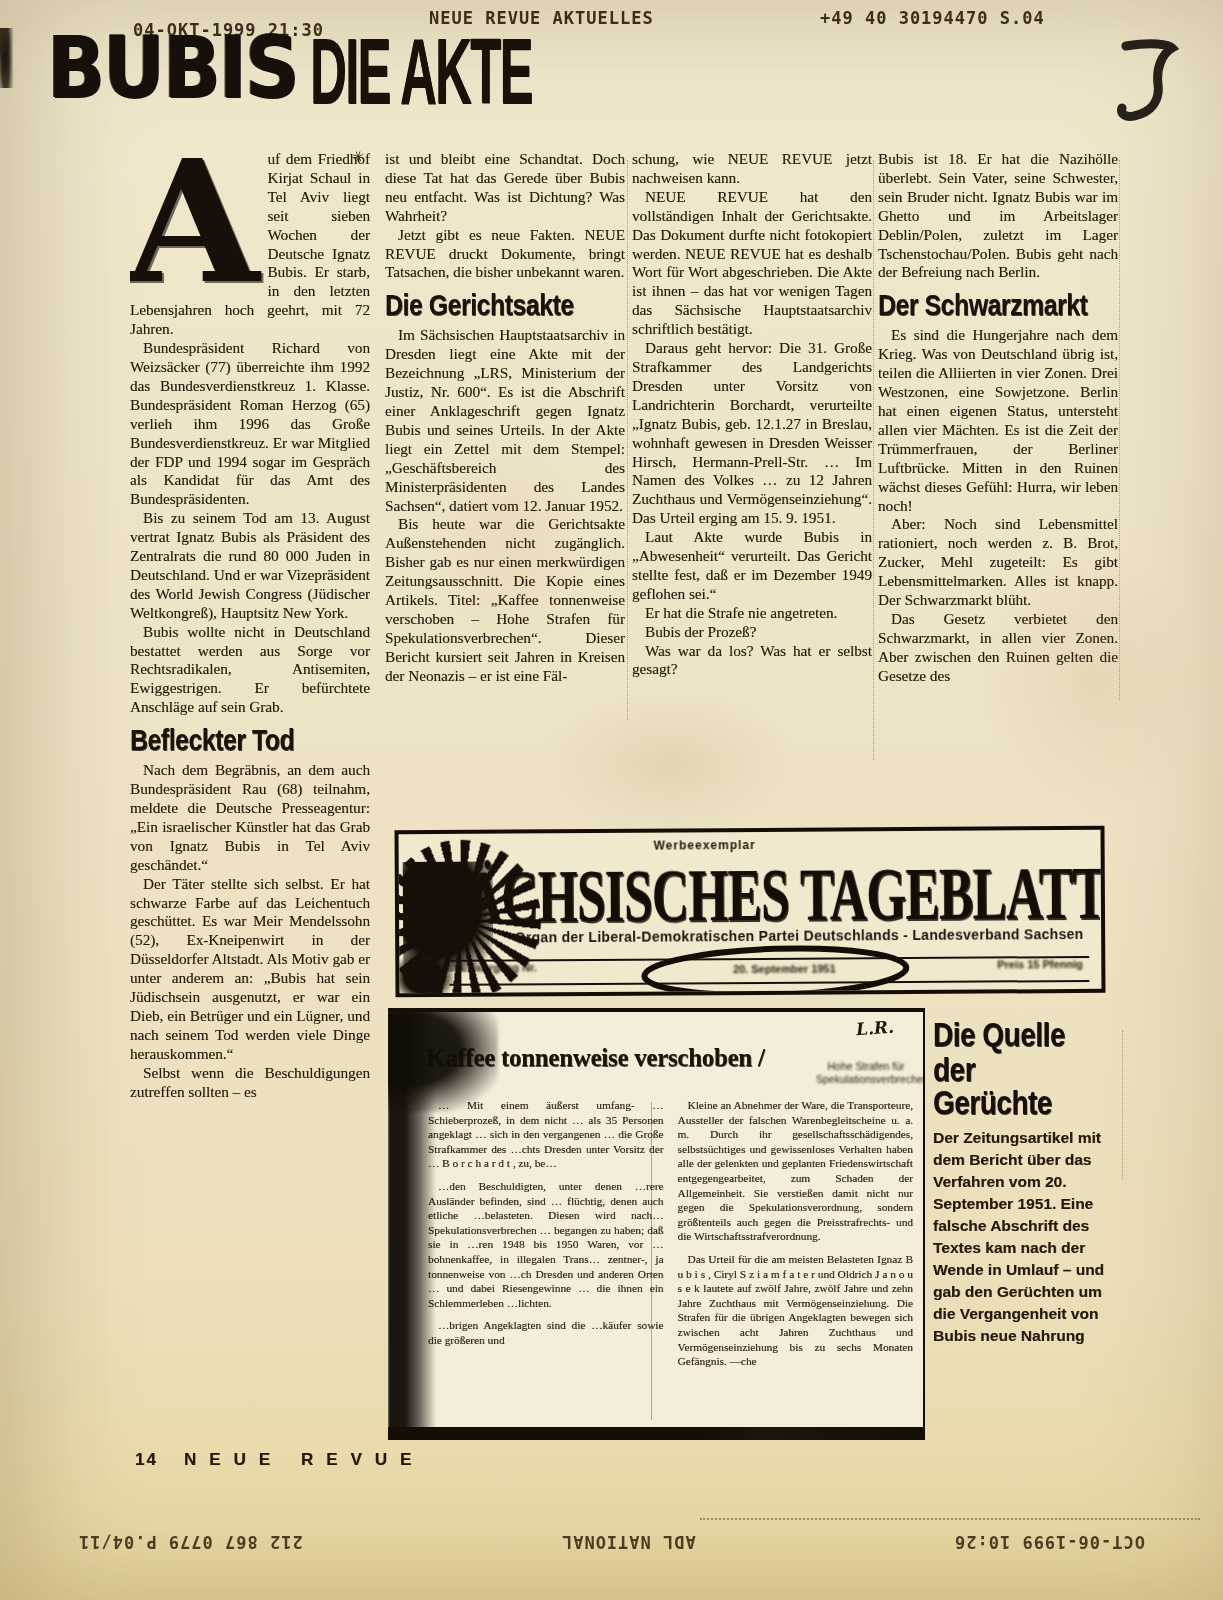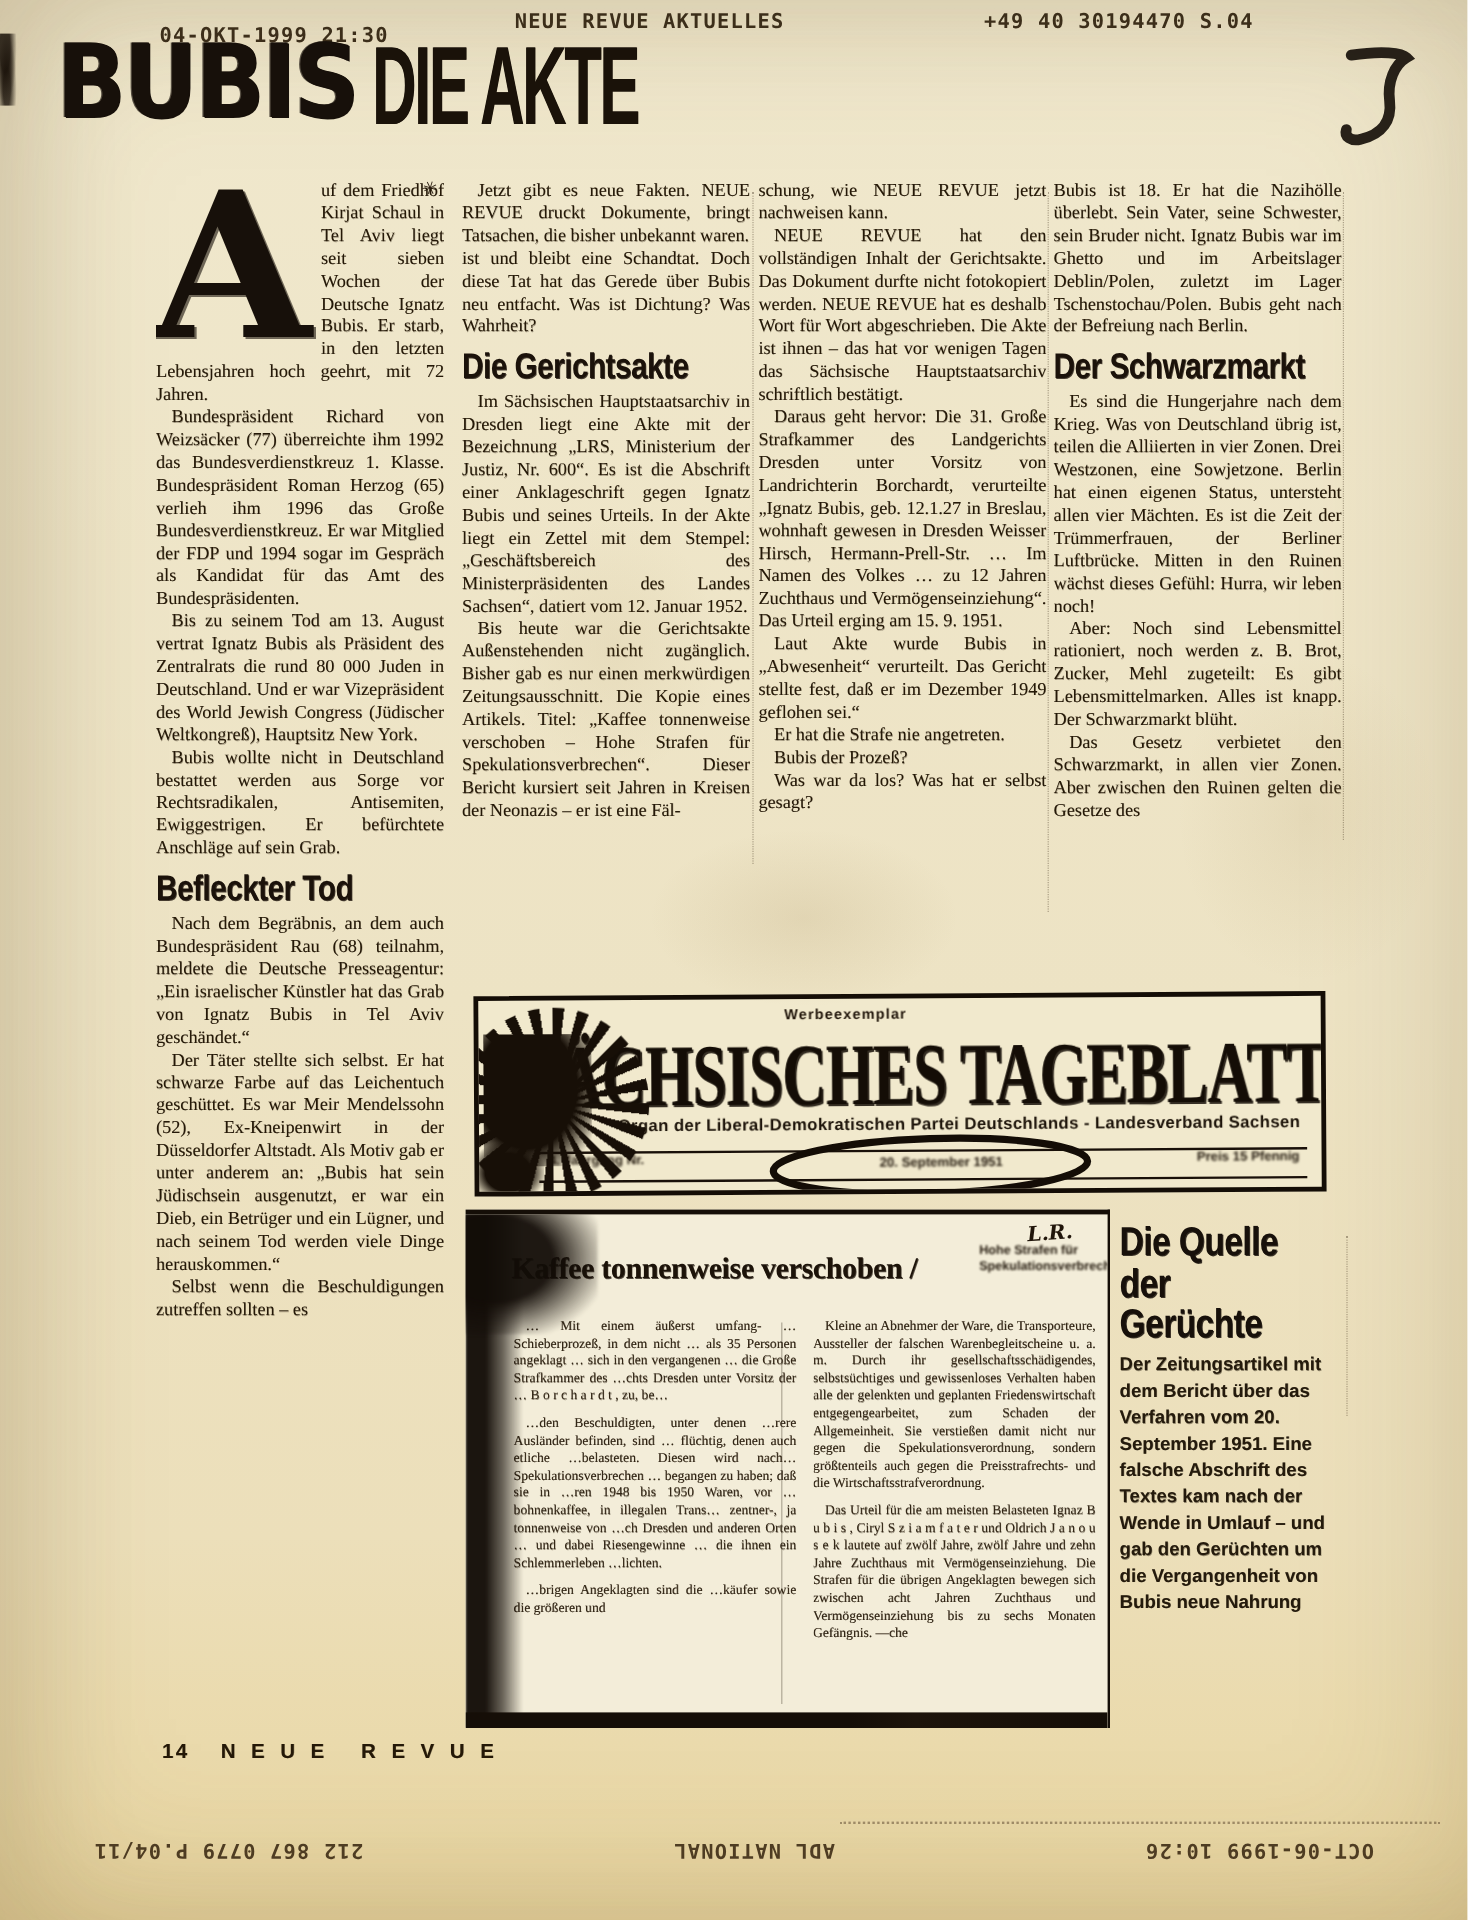--- a/index.html
+++ b/index.html
@@ -68,22 +68,22 @@
     background:linear-gradient(90deg,#150e07 0 60%,#1d140b 70%,#150e07 100%);filter:blur(.3px);}
   .clip-smudge{position:absolute;left:0;top:0;bottom:0;width:48px;
     background:linear-gradient(90deg,rgba(18,12,7,.96) 0 35%,rgba(18,12,7,.6) 65%,rgba(18,12,7,0));filter:blur(1px);}
   .clip-blob-top{position:absolute;left:-5px;top:-5px;width:115px;height:105px;
     background:radial-gradient(ellipse at 25% 40%,rgba(18,12,7,.95) 0 40%,rgba(18,12,7,.35) 65%,transparent 80%);filter:blur(1.5px);}
   .clip-mark{position:absolute;left:468px;top:6px;font-family:"DejaVu Serif",serif;font-style:italic;
     font-weight:bold;font-size:17px;color:#20150a;transform:rotate(-4deg);}
   .clip-headline{position:absolute;left:38px;top:32px;font-family:"Liberation Serif",serif;font-weight:bold;
     font-size:25px;color:#1c1309;white-space:nowrap;filter:blur(.4px);letter-spacing:-.3px;
     text-shadow:.6px .6px 0 rgba(28,19,9,.75);}
-  .clip-subhead{position:absolute;left:428px;top:24px;width:100px;font-family:"Liberation Sans",sans-serif;
-    font-weight:bold;font-size:10.5px;line-height:1.25;color:#241a0e;filter:blur(.8px);}
+  .clip-subhead{position:absolute;left:428px;top:48px;width:100px;font-family:"Liberation Sans",sans-serif;
+    font-weight:normal;font-size:10.5px;line-height:1.25;color:#241a0e;filter:blur(.8px);text-align:center;}
   .clip-cols{position:absolute;left:40px;top:86px;right:10px;bottom:16px;display:flex;gap:14px;}
   .clip-col{flex:1;overflow:hidden;text-align:justify;font-size:11.3px;line-height:14.6px;
     color:#32261600;color:#322616;filter:blur(.4px);text-shadow:.3px .3px 0 rgba(50,38,22,.5);}
   .clip-col-divider{position:absolute;left:263px;top:90px;bottom:20px;border-left:1px solid rgba(50,38,22,.35);}
   .clip-p{margin:0 0 8px;text-indent:10px;}
   
   .sidebar{position:absolute;left:933px;top:1018px;width:186px;}
   .sb-h{font-family:"Liberation Sans","DejaVu Sans",sans-serif;font-weight:bold;font-size:31px;
     line-height:1.02;color:#17100a;transform:scale(.9,1.08);transform-origin:left top;margin:0 0 14px;
     letter-spacing:-.5px;text-shadow:.8px .8px 0 rgba(23,16,10,.85);}
@@ -123,22 +123,22 @@
       <p class="col-p first"><span class="dropcap">A</span>uf dem Friedhof Kirjat Schaul in Tel Aviv liegt seit sieben Wochen der Deutsche Ignatz Bubis. Er starb, in den letzten Lebensjahren hoch geehrt, mit 72 Jahren.</p>
       <p class="col-p">Bundespräsident Richard von Weizsäcker (77) überreichte ihm 1992 das Bundesverdienstkreuz 1. Klasse. Bundespräsident Roman Herzog (65) verlieh ihm 1996 das Große Bundesverdienstkreuz. Er war Mitglied der FDP und 1994 sogar im Gespräch als Kandidat für das Amt des Bundespräsidenten.</p>
       <p class="col-p">Bis zu seinem Tod am 13. August vertrat Ignatz Bubis als Präsident des Zentralrats die rund 80 000 Juden in Deutschland. Und er war Vizepräsident des World Jewish Congress (Jüdischer Weltkongreß), Hauptsitz New York.</p>
       <p class="col-p">Bubis wollte nicht in Deutschland bestattet werden aus Sorge vor Rechtsradikalen, Antisemiten, Ewiggestrigen. Er befürchtete Anschläge auf sein Grab.</p>
       <h3 class="col-h2">Befleckter Tod</h3>
       <p class="col-p">Nach dem Begräbnis, an dem auch Bundespräsident Rau (68) teilnahm, meldete die Deutsche Presseagentur: „Ein israelischer Künstler hat das Grab von Ignatz Bubis in Tel Aviv geschändet.“</p>
       <p class="col-p">Der Täter stellte sich selbst. Er hat schwarze Farbe auf das Leichentuch geschüttet. Es war Meir Mendelssohn (52), Ex-Kneipenwirt in der Düsseldorfer Altstadt. Als Motiv gab er unter anderem an: „Bubis hat sein Jüdischsein ausgenutzt, er war ein Dieb, ein Betrüger und ein Lügner, und nach seinem Tod werden viele Dinge herauskommen.“</p>
       <p class="col-p">Selbst wenn die Beschuldigungen zutreffen sollten – es</p>
     </section>
   <section class="col" style="left:385px;top:150px;height:672px;">
+      <p class="col-p first">ist und bleibt eine Schandtat. Doch diese Tat hat das Gerede über Bubis neu entfacht. Was ist Dichtung? Was Wahrheit?</p>
       <p class="col-p">Jetzt gibt es neue Fakten. NEUE REVUE druckt Dokumente, bringt Tatsachen, die bisher unbekannt waren.</p>
-      <p class="col-p first">ist und bleibt eine Schandtat. Doch diese Tat hat das Gerede über Bubis neu entfacht. Was ist Dichtung? Was Wahrheit?</p>
       <h3 class="col-h2">Die Gerichtsakte</h3>
       <p class="col-p">Im Sächsischen Hauptstaatsarchiv in Dresden liegt eine Akte mit der Bezeichnung „LRS, Ministerium der Justiz, Nr. 600“. Es ist die Abschrift einer Anklageschrift gegen Ignatz Bubis und seines Urteils. In der Akte liegt ein Zettel mit dem Stempel: „Geschäftsbereich des Ministerpräsidenten des Landes Sachsen“, datiert vom 12. Januar 1952.</p>
       <p class="col-p">Bis heute war die Gerichtsakte Außenstehenden nicht zugänglich. Bisher gab es nur einen merkwürdigen Zeitungsausschnitt. Die Kopie eines Artikels. Titel: „Kaffee tonnenweise verschoben – Hohe Strafen für Spekulationsverbrechen“. Dieser Bericht kursiert seit Jahren in Kreisen der Neonazis – er ist eine Fäl-</p>
     </section>
   <section class="col" style="left:632px;top:150px;height:672px;">
       <p class="col-p first">schung, wie NEUE REVUE jetzt nachweisen kann.</p>
       <p class="col-p">NEUE REVUE hat den vollständigen Inhalt der Gerichtsakte. Das Dokument durfte nicht fotokopiert werden. NEUE REVUE hat es deshalb Wort für Wort abgeschrieben. Die Akte ist ihnen – das hat vor wenigen Tagen das Sächsische Hauptstaatsarchiv schriftlich bestätigt.</p>
       <p class="col-p">Daraus geht hervor: Die 31. Große Strafkammer des Landgerichts Dresden unter Vorsitz von Landrichterin Borchardt, verurteilte „Ignatz Bubis, geb. 12.1.27 in Breslau, wohnhaft gewesen in Dresden Weisser Hirsch, Hermann-Prell-Str. … Im Namen des Volkes … zu 12 Jahren Zuchthaus und Vermögenseinziehung“. Das Urteil erging am 15. 9. 1951.</p>
       <p class="col-p">Laut Akte wurde Bubis in „Abwesenheit“ verurteilt. Das Gericht stellte fest, daß er im Dezember 1949 geflohen sei.“</p>
       <p class="col-p">Er hat die Strafe nie angetreten.</p>

